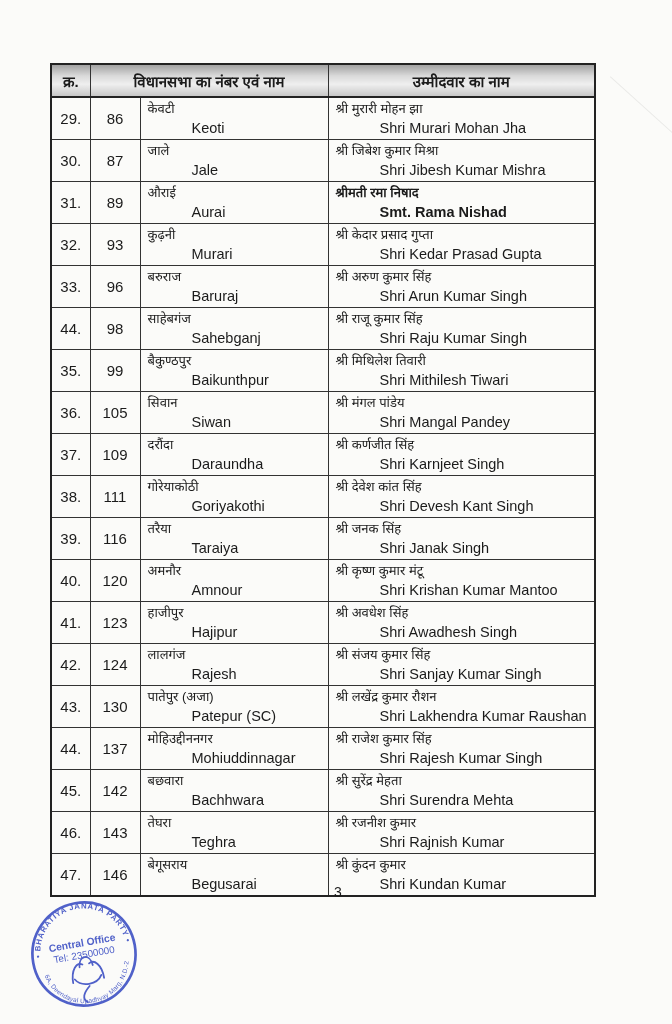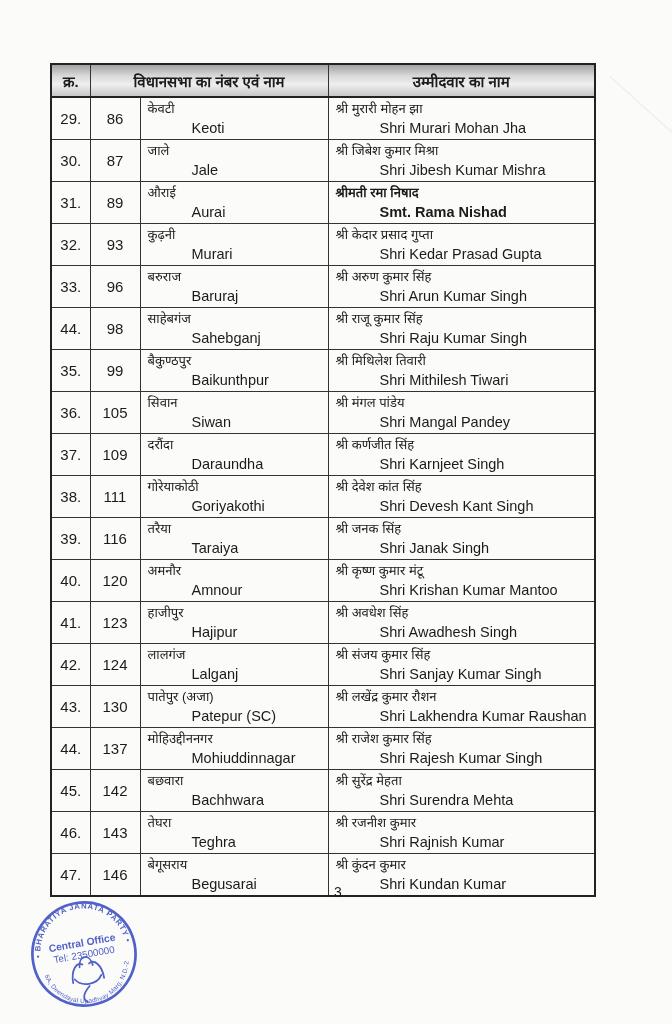--- a/index.html
+++ b/index.html
@@ -214,21 +214,21 @@
         <td class="c-cand">
           <div class="hi">श्री अवधेश सिंह</div>
           <div class="en">Shri Awadhesh Singh</div>
         </td>
       </tr>
       <tr>
         <td class="c-serial">42.</td>
         <td class="c-num">124</td>
         <td class="c-name">
           <div class="hi">लालगंज</div>
-          <div class="en">Lalganj</div>
+          <div class="en">Rajesh</div>
         </td>
         <td class="c-cand">
           <div class="hi">श्री संजय कुमार सिंह</div>
           <div class="en">Shri Sanjay Kumar Singh</div>
         </td>
       </tr>
       <tr>
         <td class="c-serial">43.</td>
         <td class="c-num">130</td>
         <td class="c-name">

